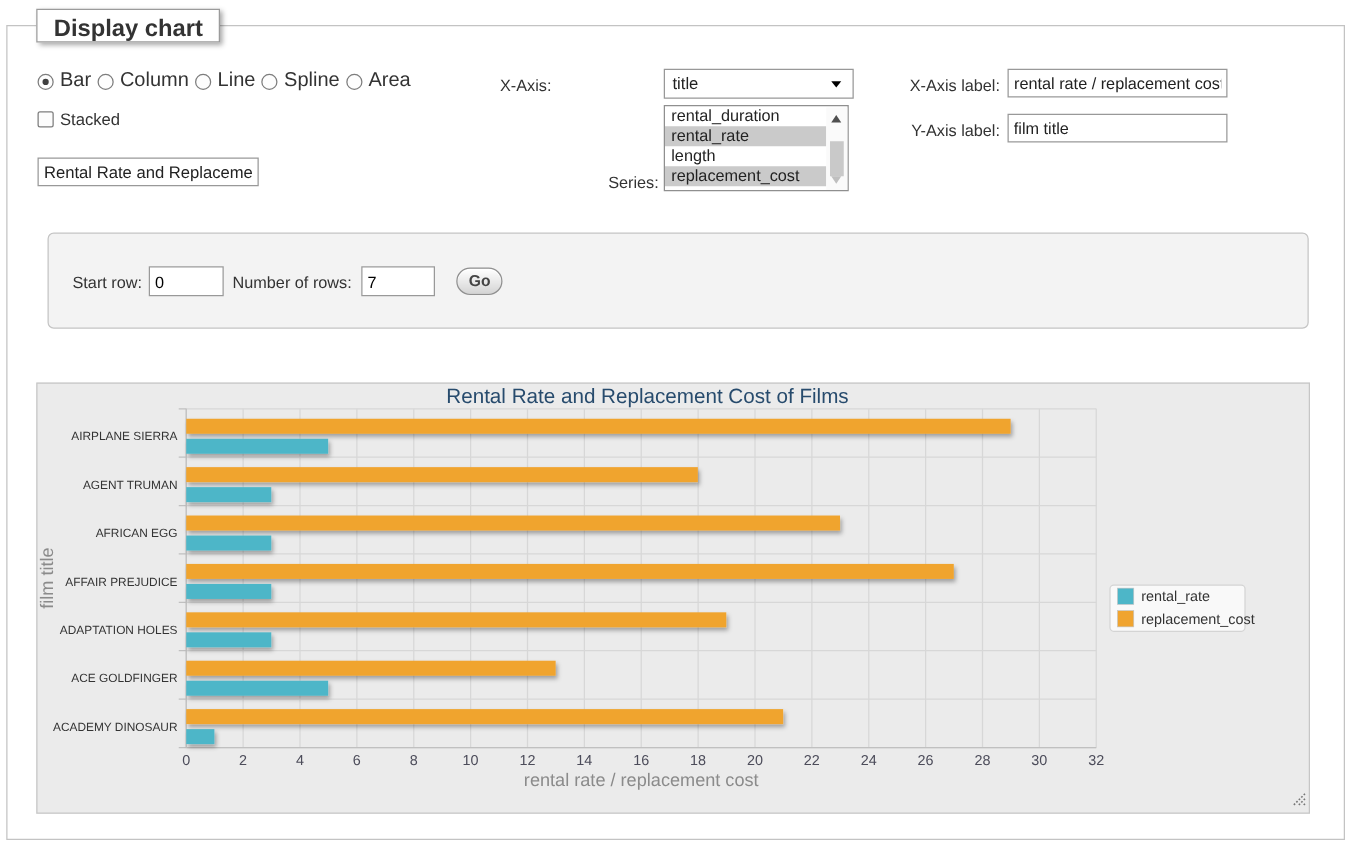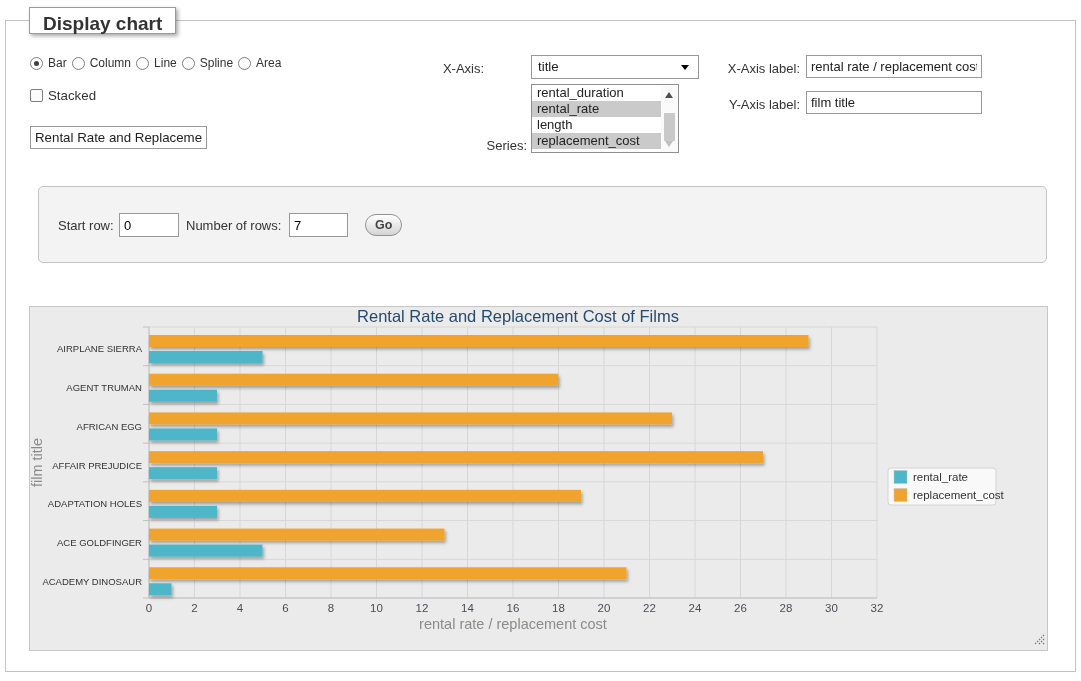--- a/index.html
+++ b/index.html
@@ -1,29 +1,29 @@
 <!DOCTYPE html>
 <html><head>
 <meta charset="utf-8">
 <style>
   * { box-sizing: border-box; }
   html,body { margin:0; padding:0; background:#fff; }
   body { font-family:"Liberation Sans", sans-serif; width:1081px; height:681px; position:relative; overflow:hidden; }
   .fieldset-border { position:absolute; left:5px; top:20px; width:1071px; height:652px; border:1px solid #c3c3c3; }
   .legend-box { position:absolute; left:29px; top:7px; height:27px; padding:5px 13px; background:#fff; border:1px solid #9b9b9b; box-shadow:2px 2px 4px rgba(0,0,0,0.35); font-size:19px; font-weight:bold; color:#333; }
-  .radio-row { position:absolute; left:30px; top:56px; display:flex; align-items:center; gap:5px; font-size:12px; color:#333; }
+  .radio-row { position:absolute; left:30px; top:56px; display:flex; align-items:center; gap:5px; font-size:16px; color:#333; }
   .radio-item { display:flex; align-items:center; }
   .radio { width:13px; height:13px; border:1px solid #7d7d7d; border-radius:50%; background:#fdfdfd; display:inline-block; position:relative; margin-right:5px; flex:none; }
   .radio.checked::after { content:''; position:absolute; left:3px; top:3px; width:5px; height:5px; border-radius:50%; background:#3f3f3f; }
   .check-row { position:absolute; left:30px; top:88px; display:flex; align-items:center; font-size:13.3px; color:#333;justify-content:flex-end; }
   .checkbox { width:13px; height:13px; border:1px solid #7d7d7d; border-radius:2px; background:#fcfcfc; display:inline-block; margin-right:5px; flex:none; }
   .title-input { position:absolute; left:30px; top:126px; width:177px; height:23px; border:1px solid #999; padding:0 4px; font-size:13.3px; color:#222; font-family:"Liberation Sans", sans-serif; }
   .lbl { position:absolute; font-size:13px; color:#333; }
-  .xaxis-lbl { left:400px; top:61px; width:127px; text-align:center; }
-  .selectbox { position:absolute; left:531px; top:55px; width:168px; height:24px; border:1px solid #989898; background:#fff; font-size:13.3px; color:#222; line-height:22px; padding-left:6px; }
+  .xaxis-lbl { left:400px; top:61px; width:127px; text-align:left; }
+  .selectbox { position:absolute; left:531px; top:55px; width:152px; height:24px; border:1px solid #989898; background:#fff; font-size:13.3px; color:#222; line-height:22px; padding-left:6px; }
   .sel-arrow { position:absolute; right:9px; top:9px; width:0; height:0; border-left:4px solid transparent; border-right:4px solid transparent; border-top:5px solid #000; }
   .series-lbl { left:420px; top:138px; width:107px; text-align:right; }
   .series-list { position:absolute; left:531px; top:84px; width:148px; height:69px; border:1px solid #8f8f8f; background:#fff; overflow:hidden; }
   .series-option { height:16px; line-height:16px; padding-left:5px; font-size:13px; color:#222; width:129px; }
   .series-option.selected { background:#cacaca; }
   .sb { position:absolute; top:1px; right:0; width:17px; height:66px; background:#fafafa; }
   .sb-up { position:absolute; top:6px; left:4px; width:0; height:0; border-left:4.5px solid transparent; border-right:4.5px solid transparent; border-bottom:6px solid #4f4f4f; }
   .sb-down { position:absolute; bottom:5px; left:4px; width:0; height:0; border-left:4.5px solid transparent; border-right:4.5px solid transparent; border-top:6px solid #bfbfbf; }
   .sb-thumb { position:absolute; top:27px; left:3px; width:11px; height:28px; background:#c9c9c9; }
   .xlabel-lbl { left:660px; top:61px; width:140px; text-align:right; }

